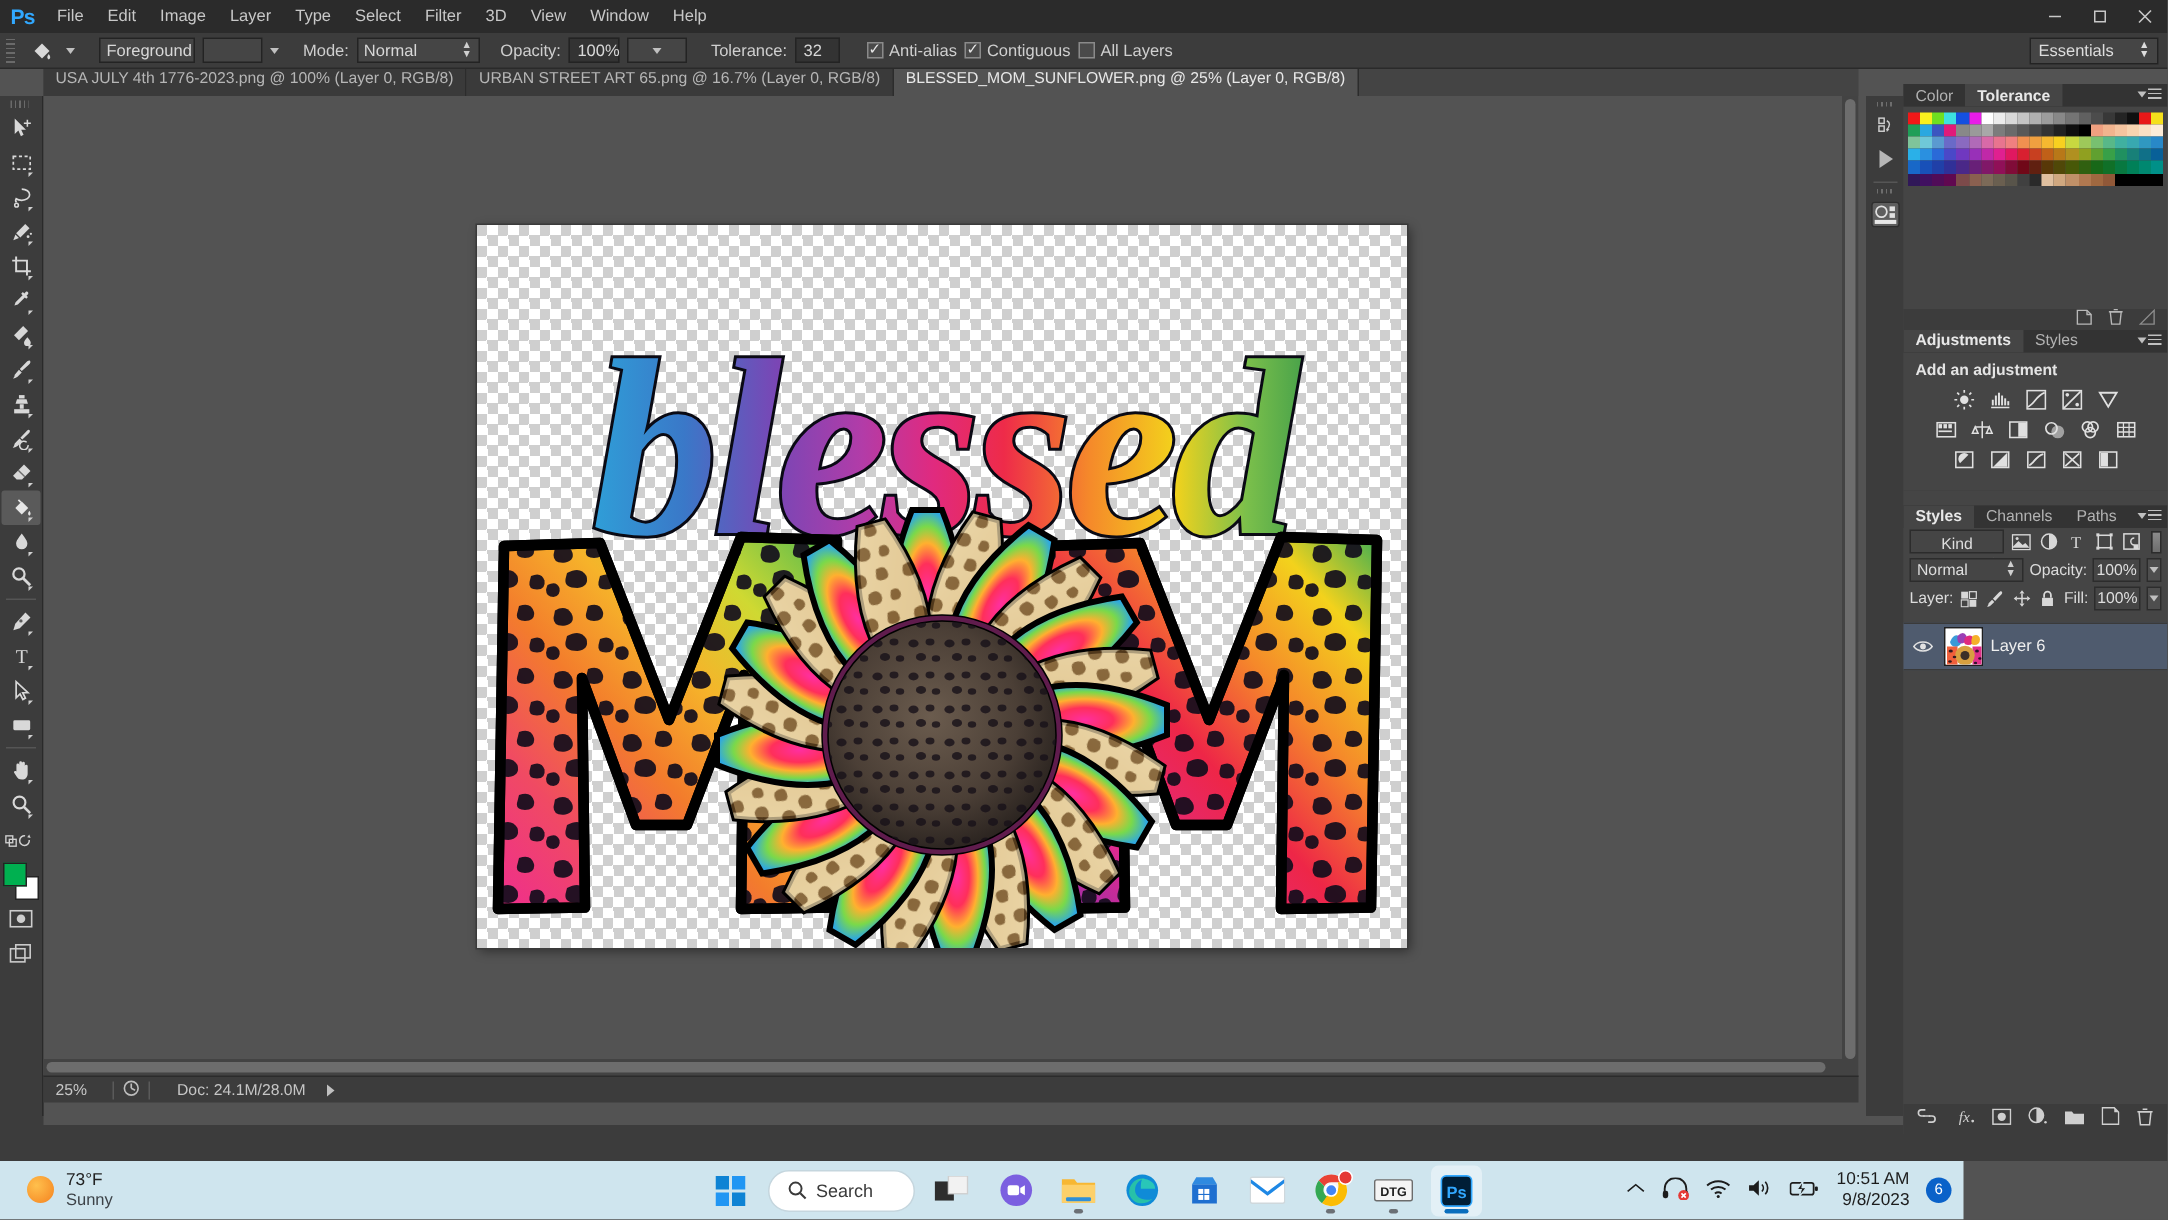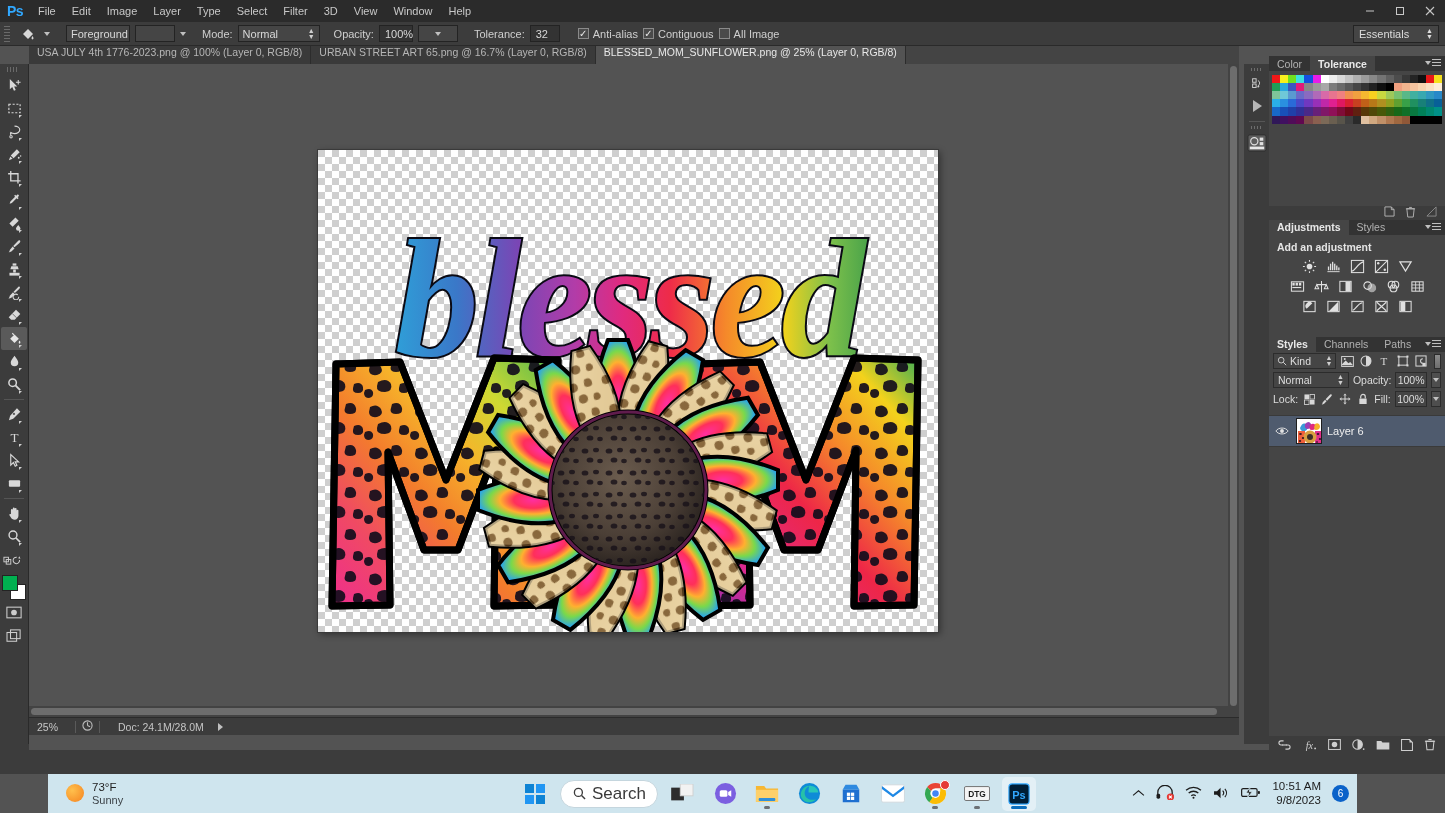--- a/index.html
+++ b/index.html
@@ -183,21 +183,21 @@
     align-items:center; gap:10px; padding-right:8px; color:#b8b8b8; }
   .adjustments-body { background:#454545; padding:6px 8px 8px; }
   .adj-title { font-size:10.5px; font-weight:bold; color:#e4e4e4; margin-bottom:6px; }
   .adj-row { display:flex; gap:5px; margin-bottom:4px; justify-content:center;}
   .adj-btn { width:19px; height:16px; display:flex; align-items:center; justify-content:center; color:#e0e0e0; }
 
   
   .layers-body { background:#454545; }
   .lyr-filter { height:19px; display:flex; align-items:center; gap:4px; padding:0 4px; }
   .kind-box { width:66px; height:16px; background:#454545; border:1px solid #2c2c2c; display:flex;
-              align-items:center; gap:3px; padding:0 3px; font-size:10.5px; color:#dedede; }
+              align-items:center; gap:3px; padding:0 3px; font-size:10.5px; color:#dedede;flex-direction:column; }
   .kind-arrows { margin-left:auto; font-size:7px; line-height:6px; color:#cfcfcf; }
   .filt-ico { width:15px; height:16px; display:flex; align-items:center; justify-content:center; color:#d8d8d8; }
   .filt-toggle { width:7px; height:15px; background:linear-gradient(to bottom,#8c8c8c,#6d6d6d); border:1px solid #2c2c2c; margin-left:2px;}
   .lyr-row { height:19px; display:flex; align-items:center; gap:4px; padding:0 4px; font-size:10.5px; color:#dcdcdc;}
   .blend-box { width:82px; height:16px; background:#454545; border:1px solid #2c2c2c; display:flex;
                align-items:center; padding:0 4px; font-size:10.5px; color:#dedede; }
   .num-box { width:34px; height:16px; background:#454545; border:1px solid #2c2c2c; display:flex;
              align-items:center; justify-content:center; font-size:10.5px; color:#dedede; }
   .tiny-arrow { width:11px; height:16px; background:#4e4e4e; border:1px solid #2c2c2c;
                 display:flex; align-items:center; justify-content:center; }
@@ -208,37 +208,37 @@
   .eye { width:18px; display:flex; align-items:center; justify-content:center; color:#e2e2e2;}
   .thumb { width:26px; height:26px; border:1px solid #1f1f1f; background:#fff; overflow:hidden; position:relative;}
   .layer-name { font-size:11px; color:#efefef; }
   .layers-fill { background:#454545; }
   .layers-footer { height:20px; background:#3c3c3c; display:flex; align-items:center;
                    justify-content:flex-end; gap:11px; padding-right:9px; color:#cfcfcf; }
 
   
   .taskbar {
     position:absolute; left:0; top:774px; width:1309px; height:39px;
-    background:#cfe5ee; display:flex; align-items:center;margin-left:48px;
+    background:#cfe5ee; display:flex; align-items:center;
   }
   .weather { display:flex; align-items:center; gap:8px; margin-left:18px; }
   .sun { width:18px; height:18px; border-radius:50%;
          background:radial-gradient(circle at 35% 35%, #ffc04d, #f5821f); }
   .wtext { line-height:1.15; color:#222; font-size:11.5px; }
   .wtext .cond { color:#3d4348; font-size:11px; }
   .tb-center { position:absolute; left:470px; display:flex; align-items:center; gap:8px; }
   .tb-app { width:34px; height:34px; display:flex; align-items:center; justify-content:center; position:relative; border-radius:5px;}
   .tb-app.active { background:#e3f0f6; }
   .tb-dot { position:absolute; bottom:2px; left:50%; transform:translateX(-50%);
             width:6px; height:3px; border-radius:2px; background:#6b7075; }
   .tb-app.active .tb-dot { width:16px; background:#0a6ebd; }
   .searchpill {
     height:28px; width:98px; border-radius:14px; background:#ffffff;
     display:flex; align-items:center; gap:6px; padding-left:12px;
-    border:1px solid #c5d6de; font-size:17px; color:#3a3a3a;
+    border:1px solid #c5d6de; font-size:12px; color:#3a3a3a;
   }
   .tray { position:absolute; right:8px; display:flex; align-items:center; gap:11px; color:#1c1c1c; }
   .clock { text-align:right; line-height:1.15; font-size:11.5px; color:#1c1c1c; }
   .notif-badge { width:17px; height:17px; border-radius:50%; background:#0a62c9; color:#fff;
                  font-size:10px; display:flex; align-items:center; justify-content:center; }
   .chrome-badge { position:absolute; top:3px; right:2px; width:10px; height:10px; border-radius:50%;
                   background:#e53935; border:1px solid #fff; }
 </style>
 </head>
 <body>
@@ -313,21 +313,21 @@
     <div class="chk">
       <span class="chkbox on"></span>
       <span class="opt-label">Anti-alias</span>
     </div>
     <div class="chk">
       <span class="chkbox on"></span>
       <span class="opt-label">Contiguous</span>
     </div>
     <div class="chk">
       <span class="chkbox"></span>
-      <span class="opt-label">All Image</span>
+      <span class="opt-label">All Layers</span>
     </div>
     <div class="ws-select">
       <span>Essentials</span>
       <span class="arrows" style="font-size:7px;line-height:6px">▲<br>▼</span>
     </div>
   </div>
 
   <div class="tabbar">
     <div class="doctab">
       <span>USA JULY 4th 1776-2023.png @ 100% (Layer 0, RGB/8)</span>
@@ -1095,21 +1095,21 @@
           <span>Normal</span>
           <span class="kind-arrows">▲<br>▼</span>
         </div>
         <span>Opacity:</span>
         <div class="num-box">100%</div>
         <div class="tiny-arrow">
             <span class="tri-down"></span>
           </div>
       </div>
       <div class="lyr-row">
-        <span>Lock:</span>
+        <span>Layer:</span>
         <div class="lock-ico">
           <svg width="11" height="11" viewBox="0 0 12 12">
               <rect x="0.5" y="0.5" width="5" height="5" fill="#d8d8d8"></rect>
               <rect x="6.5" y="6.5" width="5" height="5" fill="#d8d8d8"></rect>
               <rect x="6.5" y="0.5" width="5" height="5" fill="none" stroke="#d8d8d8" stroke-width="0.9"></rect>
               <rect x="0.5" y="6.5" width="5" height="5" fill="none" stroke="#d8d8d8" stroke-width="0.9"></rect>
             </svg>
         </div>
         <div class="lock-ico">
           <svg width="12" height="12" viewBox="0 0 13 13">

